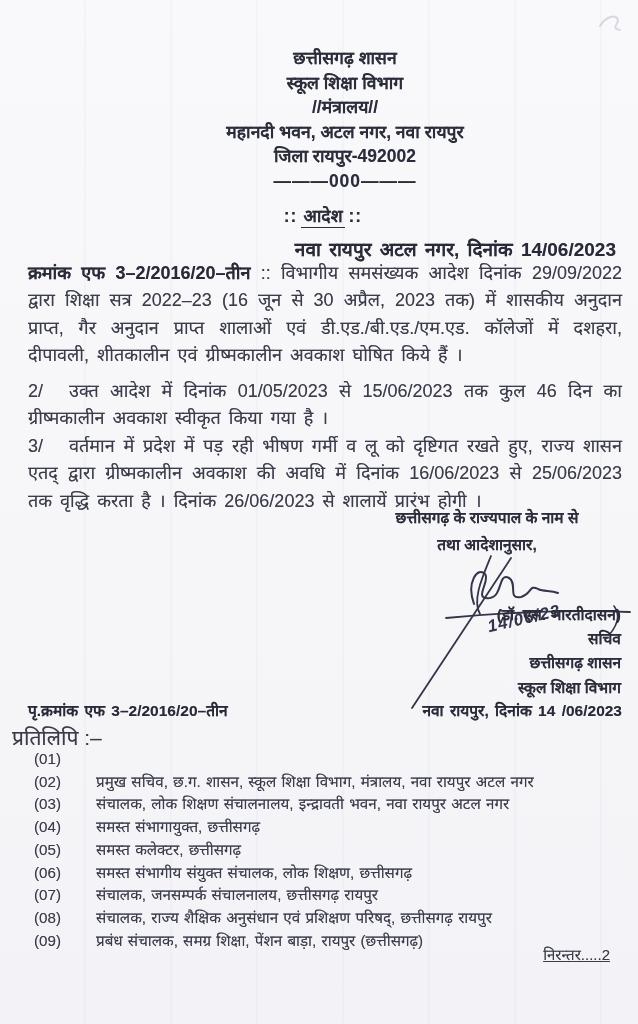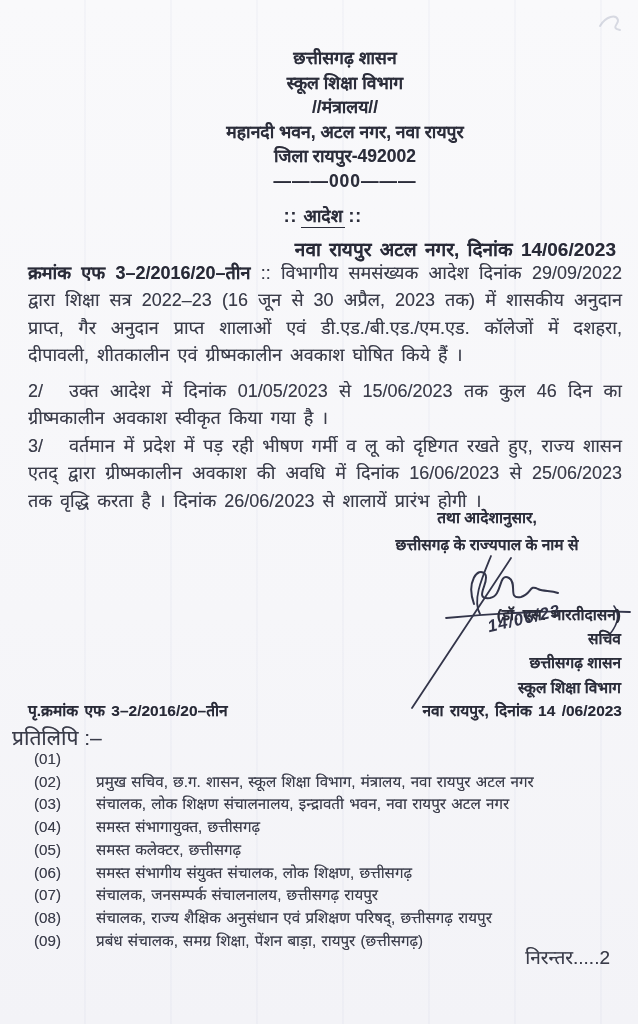--- a/index.html
+++ b/index.html
@@ -87,21 +87,21 @@
     word-spacing:2px;
   }
   .copy-label{ top:723px; left:12px; font-size:21px; }
 
   .recipients{ top:748px; left:34px; right:16px; }
   .recipient-row{
     display:flex; line-height:22.7px; font-size:15.2px; word-spacing:1px;
   }
   .recipient-row .num{ width:62px; flex:0 0 62px; }
 
-  .continuation{ top:944px; right:28px; font-size:19px; }
+  .continuation{ top:944px; right:28px; font-size:15px;text-decoration:underline; }
 
   .sig-svg{ top:548px; left:408px; width:232px; height:172px; pointer-events:none; }
   .corner-svg{ top:10px; right:8px; width:36px; height:30px; opacity:.45; }
 </style>
 </head>
 <body>
 
 <div class="page">
 
   <svg class="abs corner-svg" viewBox="0 0 36 30">
@@ -130,22 +130,22 @@
 
   <div class="abs para para2 txt">
     <span>2/</span><span class="pgap"></span><span>उक्त आदेश में दिनांक 01/05/2023 से 15/06/2023 तक कुल 46 दिन का ग्रीष्मकालीन अवकाश स्वीकृत किया गया है ।</span>
   </div>
 
   <div class="abs para para3 txt">
     <span>3/</span><span class="pgap"></span><span>वर्तमान में प्रदेश में पड़ रही भीषण गर्मी व लू को दृष्टिगत रखते हुए, राज्य शासन एतद् द्वारा ग्रीष्मकालीन अवकाश की अवधि में दिनांक 16/06/2023 से 25/06/2023 तक वृद्धि करता है । दिनांक 26/06/2023 से शालायें प्रारंभ होगी ।</span>
   </div>
 
   <div class="abs closing txt">
+    <div>छत्तीसगढ़ के राज्यपाल के नाम से</div>
     <div>तथा आदेशानुसार,</div>
-    <div>छत्तीसगढ़ के राज्यपाल के नाम से</div>
   </div>
 
   <svg class="abs sig-svg" viewBox="0 0 232 172">
 
     <path d="M4 160 L103 10" fill="none" stroke="#33354a" stroke-width="1.8" stroke-linecap="round"></path>
 
     <path d="M66 56 C 58 34, 70 18, 77 26 C 83 33, 64 52, 82 50 C 95 48, 90 24, 101 30 C 110 35, 99 52, 113 49 C 124 46, 121 36, 130 41 C 136 44, 142 42, 150 45" fill="none" stroke="#33354a" stroke-width="2" stroke-linecap="round"></path>
     <path d="M83 8 C 74 30, 64 52, 72 66" fill="none" stroke="#33354a" stroke-width="1.8" stroke-linecap="round"></path>
 
     <path d="M38 70 C 100 64, 170 62, 222 64" fill="none" stroke="#33354a" stroke-width="1.8" stroke-linecap="round"></path>

